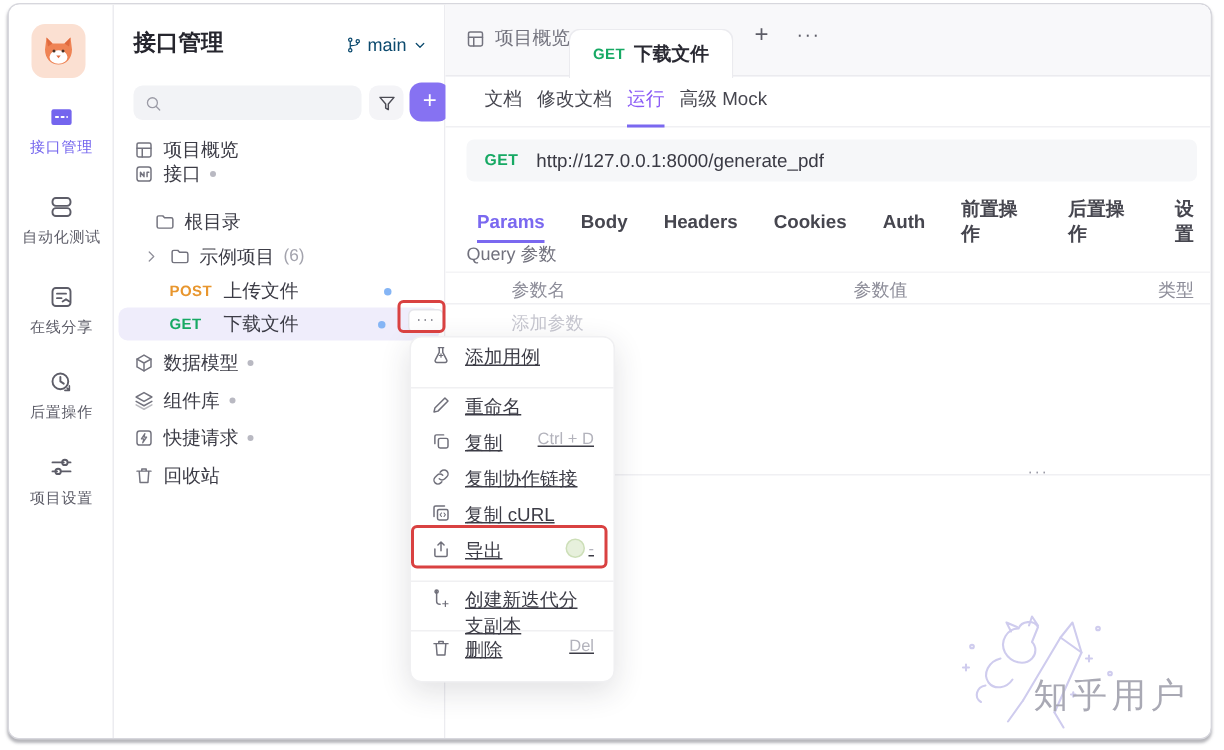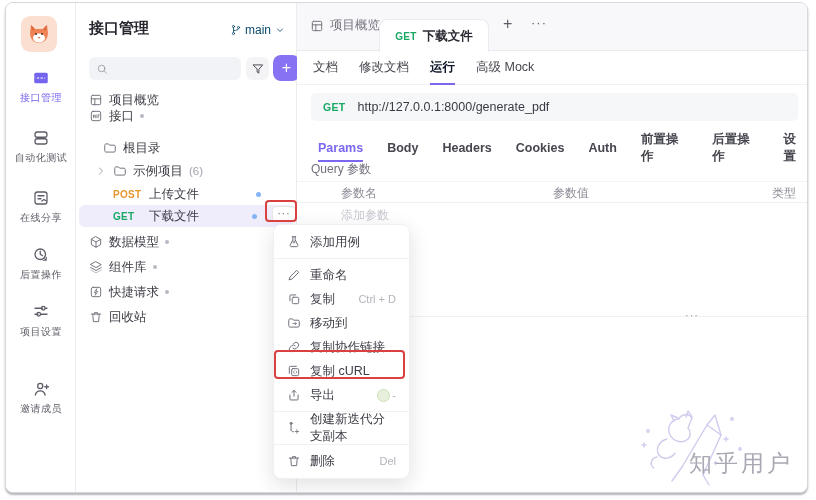--- a/index.html
+++ b/index.html
@@ -59,49 +59,49 @@
   .tab-overview { position:absolute; left:13px; top:14px; display:flex; gap:6px; align-items:center;
     color:#73737e; font-size:12.5px; cursor:pointer; }
   .tab-active { position:absolute; left:82px; top:16px; width:110px; height:33px; background:#fff;
     border:1px solid #ebebef; border-bottom:0; border-radius:8px 8px 0 0; display:flex;
     align-items:center; justify-content:center; gap:6px; cursor:pointer; }
   .tab-active .lbl { font-size:12.5px; font-weight:bold; color:#2a2a33; }
   .tab-plus, .tab-more { position:absolute; top:12px; color:#5c5c66; font-size:16px; cursor:pointer; }
   .tab-plus { left:206px; }
   .tab-more { left:234px; font-size:13px; letter-spacing:1px; }
   .subtabs { position:absolute; left:0; right:0; top:48px; height:34px; display:flex;
-    padding-left:16px; gap:21px; border-bottom:1px solid #f0f0f3; }
+    align-items:center; padding-left:26px; gap:10px; border-bottom:1px solid #f0f0f3; }
   .subtab { font-size:12.5px; color:#46464f; cursor:pointer; height:34px; display:flex;
     align-items:center; border-bottom:2px solid transparent; }
-  .subtab.active { color:#0f172a; border-bottom-color:#7a68f0;font-weight:bold; }
+  .subtab.active { color:#8b5cf6; border-bottom-color:#7a68f0; }
   .urlbar { position:absolute; left:14px; right:9px; top:90px; height:28px; background:#f6f7f9;
     border-radius:5px; display:flex; align-items:center; padding:0 12px; gap:12px; cursor:text; }
   .urlbar .u-method { font-size:10.5px; font-weight:bold; color:#17a964; letter-spacing:.3px; }
   .urlbar .u-url { font-size:12.5px; color:#3a3a44; }
   .reqtabs { position:absolute; left:0; right:0; top:132px; height:27px; display:flex;
     align-items:flex-end; padding-left:21px; gap:24px;font-weight:bold; }
   .reqtab { font-size:12.5px; color:#46464f; cursor:pointer; height:27px; display:flex;
     align-items:center; border-bottom:2px solid transparent; }
   .reqtab.active { color:#7a68f0; border-bottom-color:#7a68f0; }
   .query-title { position:absolute; left:14px; top:158px; font-size:12px; color:#71717d; }
   .thead { position:absolute; left:0; right:0; top:178px; height:22px; border-top:1px solid #f4f4f6;
     border-bottom:1px solid #f0f0f3; font-size:12px; color:#8d8d99; }
   .thead .h1 { position:absolute; left:44px; top:3px; }
-  .thead .h2 { position:absolute; left:256px; top:3px; }
+  .thead .h2 { position:absolute; left:272px; top:3px; }
   .thead .h3 { position:absolute; right:11px; top:3px; }
   .addrow { position:absolute; left:44px; top:204px; font-size:12px; color:#c7c7d0; cursor:pointer; }
   .splitter { position:absolute; left:0; right:0; top:313px; border-top:1px solid #f0f0f3; }
   .split-handle { position:absolute; left:388px; top:-8px; color:#9a9aa6; font-size:11px;
     letter-spacing:1px; cursor:row-resize; }
 
   
   .menu { position:absolute; left:267px; top:221px; width:137px; background:#fff; border-radius:8px;
     border:1px solid #f0f0f2; box-shadow:0 6px 20px rgba(40,40,60,.14); z-index:50; padding:5px 0; }
-  .menu-item { height:24px; display:flex; align-items:center; gap:9px; padding:0 13px;
-    font-size:12.5px; color:#3c3c46; cursor:pointer; }
+  .menu-item { height:24px; display:flex; align-items:flex-start; gap:9px; padding:0 13px;
+    font-size:12.5px; color:#3c3c46; cursor:pointer;text-decoration:underline; }
   .menu-item .mi { color:#6f6f7a; display:flex; }
   .menu-item .short { margin-left:auto; color:#b3b3bc; font-size:11px; }
   .menu-div { border-top:1px solid #f0f0f2; margin:4px 0; }
   .exp-badge { margin-left:auto; display:flex; align-items:center; gap:2px; color:#b3b3bc; font-size:11px; }
   .exp-badge .dot { width:13px; height:13px; border-radius:50%; background:#e7f0dc;
     border:1px solid #cddfb8; }
 
   
   .red-box { position:absolute; border:2px solid #d94141; border-radius:4px; z-index:60;
     pointer-events:none; }
@@ -162,28 +162,20 @@
       <span class="lbl">后置操作</span>
     </div>
     <div class="rail-item" style="top:300px">
       <svg class="ic" viewBox="0 0 24 24">
         <path d="M4 7h10M18 7h2M4 15h4M12 15h8"></path>
           <circle cx="15" cy="7" r="2.4"></circle>
           <circle cx="9" cy="15" r="2.4"></circle>
       </svg>
       <span class="lbl">项目设置</span>
     </div>
-    <div class="rail-item" style="top:377px">
-      <svg class="ic" viewBox="0 0 24 24">
-        <circle cx="11" cy="8" r="3.4"></circle>
-          <path d="M4.5 20c.7-3.5 3.3-5.5 6.5-5.5s5.8 2 6.5 5.5"></path>
-        <path d="M17 9h5M19.5 6.5v5"></path>
-      </svg>
-      <span class="lbl">邀请成员</span>
-    </div>
   </div>
 
   <div class="panel">
     <div class="panel-title">接口管理</div>
     <div class="branch">
       <svg class="ic xs" viewBox="0 0 24 24">
         <circle cx="7" cy="5" r="2.2"></circle>
           <circle cx="7" cy="19" r="2.2"></circle>
           <circle cx="17" cy="7" r="2.2"></circle>
         <path d="M7 7.5v9M7 13c6 0 10-1.5 10-3.5"></path>
@@ -375,29 +367,20 @@
     </div>
     <div class="menu-item">
       <span class="mi">
           <svg class="ic sm" viewBox="0 0 24 24">
             <rect x="9" y="9" width="11" height="11" rx="2"></rect>
             <path d="M5 15V7a2 2 0 012-2h8"></path>
           </svg>
         </span>
       <span>复制</span>
       <span class="short">Ctrl + D</span>
-    </div>
-    <div class="menu-item">
-      <span class="mi">
-          <svg class="ic sm" viewBox="0 0 24 24">
-            <path d="M3 7c0-1.1.9-2 2-2h4.5l2 2.2H19c1.1 0 2 .9 2 2V17c0 1.1-.9 2-2 2H5c-1.1 0-2-.9-2-2z"></path>
-            <path d="M10 13h6M14 11l2 2-2 2" stroke-width="1.4"></path>
-          </svg>
-        </span>
-      <span>移动到</span>
     </div>
     <div class="menu-item">
       <span class="mi">
           <svg class="ic sm" viewBox="0 0 24 24">
             <path d="M10 14a4.5 4.5 0 006.4 0l2.3-2.3a4.5 4.5 0 00-6.4-6.4L11 6.6"></path>
             <path d="M14 10a4.5 4.5 0 00-6.4 0l-2.3 2.3a4.5 4.5 0 006.4 6.4l1.3-1.3"></path>
           </svg>
         </span>
       <span>复制协作链接</span>
     </div>

